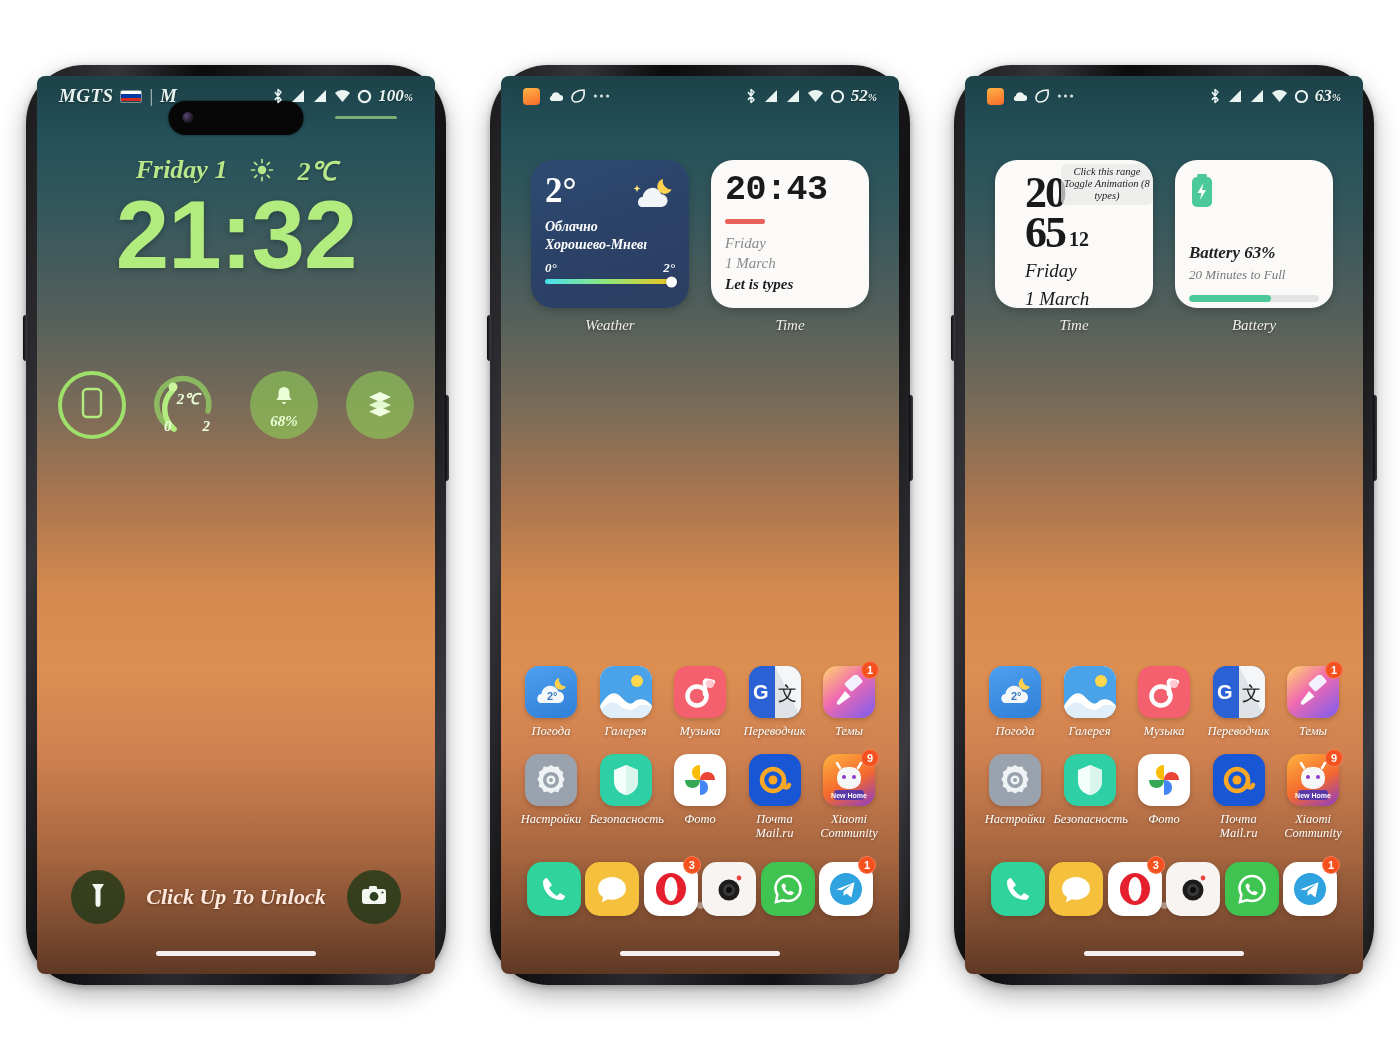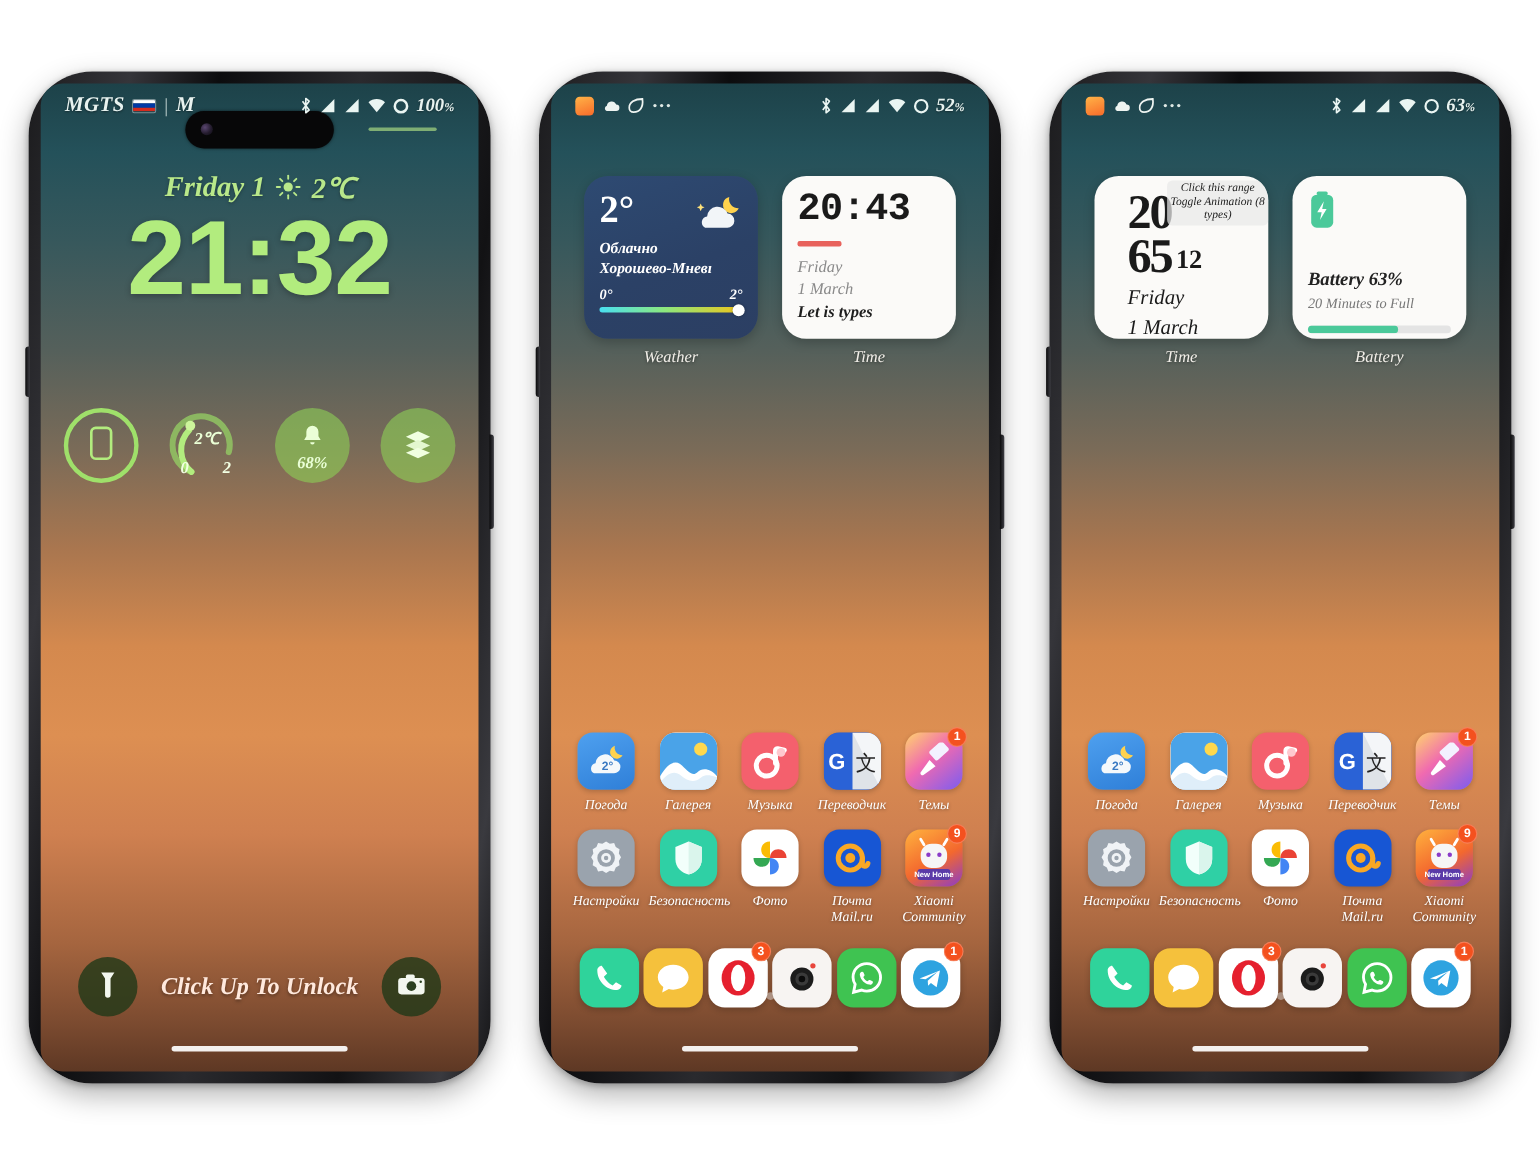--- a/index.html
+++ b/index.html
@@ -25,21 +25,21 @@
     width: 420px; height: 920px;
     border-radius: 58px;
     background: linear-gradient(100deg,#1b1b1d 0%,#35353a 16%,#0c0c0e 30%,#2a2a2e 52%,#121214 76%,#3a3a3f 92%,#141416 100%);
     padding: 11px;
     box-shadow: 0 10px 26px rgba(0,0,0,0.30), 0 2px 6px rgba(0,0,0,0.25);
     flex: 0 0 auto;
   }
   .phone .screen {
     position: relative;
     width: 100%; height: 100%;
-    border-radius: 20px;
+    border-radius: 8px;
     overflow: hidden;
     background: linear-gradient(180deg,
         #1d4249 0%,
         #24515a 7%,
         #37585c 16%,
         #55605b 27%,
         #7a6b58 37%,
         #a9764f 47%,
         #d4894e 57%,
         #dd8f52 66%,
@@ -97,21 +97,21 @@
   .island-line {
     position:absolute; top: 40px; right: 38px; width: 62px; height: 3px; border-radius: 2px;
     background: #8fbf7a; z-index: 5; opacity:.85;
   }
 
   
   .lock-head { position:absolute; top: 76px; left:0; right:0; text-align:center; z-index:4; }
   .lock-date {
     font-style: italic; font-weight: bold; font-size: 26px; color: #b9e88a;
     text-shadow: 0 1px 3px rgba(0,0,0,.35);
-    display:flex; align-items:center; justify-content:center; gap: 9px;
+    display:flex; align-items:center; justify-content:center; gap: 23px;
   }
   .sun-ic { display:inline-flex; }
   .lock-clock {
     font-weight: bold; font-size: 96px; line-height: 1.02; color: #b2ec7e;
     letter-spacing: -1px; margin-top: -2px;
     text-shadow: 0 2px 6px rgba(0,0,0,.28);
     font-family: "Liberation Sans", sans-serif;
   }
   .lock-toggles {
     position:absolute; top: 295px; left: 0; right: 0; z-index:4;
@@ -164,21 +164,21 @@
   .w-white { background: #fbfaf8; color: #1a1a1a; }
   .w-clock { font-size: 35px; font-weight: bold; letter-spacing:-.5px; line-height:1;font-family:Liberation Mono, monospace; }
   .w-redline { width: 40px; height: 5px; background: #e8625c; border-radius: 2px; margin: 11px 0 9px; }
   .w-sub { font-size: 15px; font-style: italic; color: #8a8a8a; line-height: 1.35; }
   .w-sub.strong { color:#1d1d1d; font-weight:bold; }
 
   .bigclock { position:relative;padding-left:30px; }
   .bc-row { display:flex; align-items:flex-start; }
   .bc-h { font-size: 44px; font-weight: bold; line-height: .92; letter-spacing:-2px; }
   .bc-m { font-size: 44px; font-weight: bold; line-height: .92; letter-spacing:-2px; }
-  .bc-s { font-size: 24px; font-weight: bold; margin-left: 4px; align-self:flex-end; padding-bottom:3px;}
+  .bc-s { font-size: 20px; font-weight: bold; margin-left: 4px; align-self:flex-end; padding-bottom:3px;}
   .bc-note {
     position:absolute; left: 66px; top: 4px; width: 92px;
     background: rgba(233,233,233,.72); border-radius: 5px; padding: 2px 3px;
     font-size: 10.5px; font-style: italic; line-height: 1.16; text-align:center; color:#1b1b1b;
   }
   .bc-date { font-size: 19px; font-style: italic; line-height: 1.22; margin-top: 5px; }
 
   .batt-ic { margin-bottom: 30px; }
   .b-title { font-size: 17px; font-style: italic; font-weight: bold; color:#222; }
   .b-sub { font-size: 13px; font-style: italic; color:#777; margin-top: 4px; }

